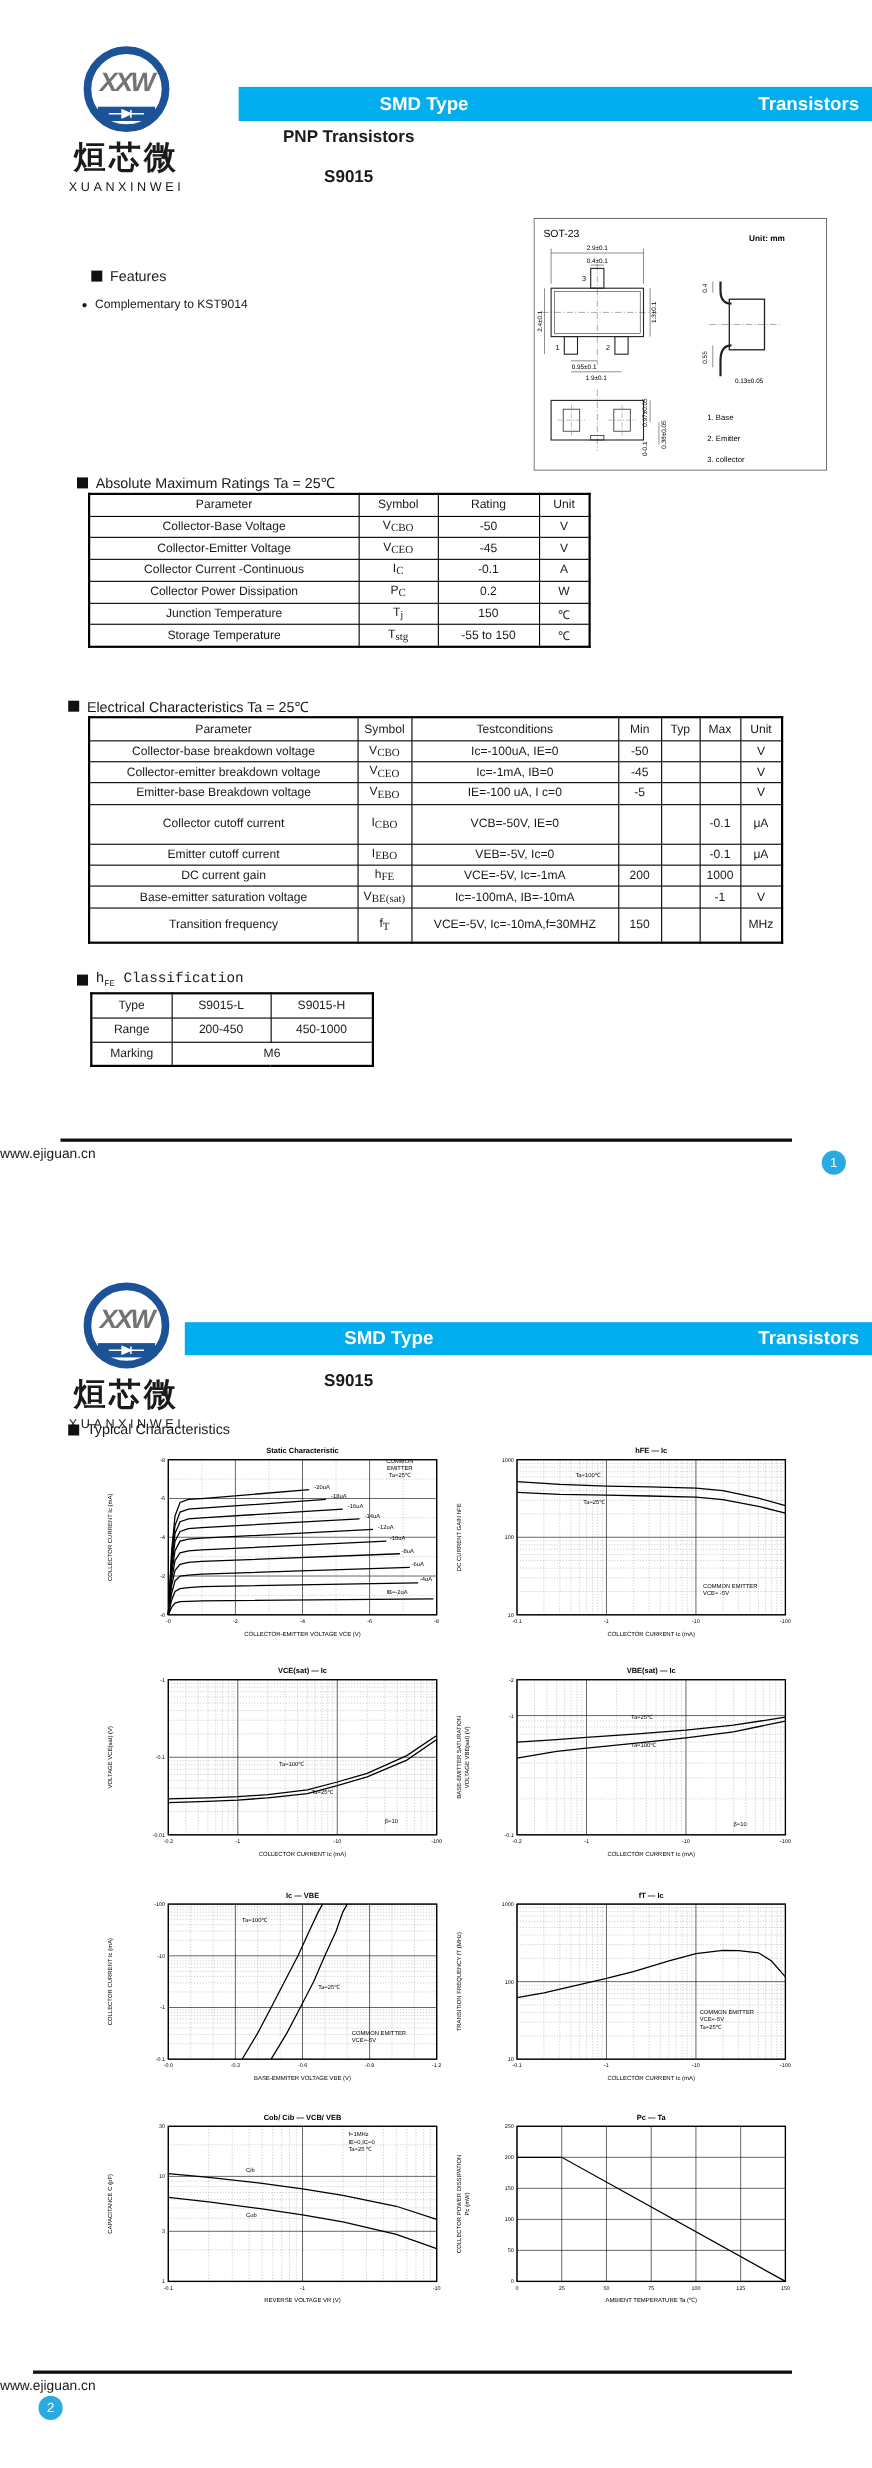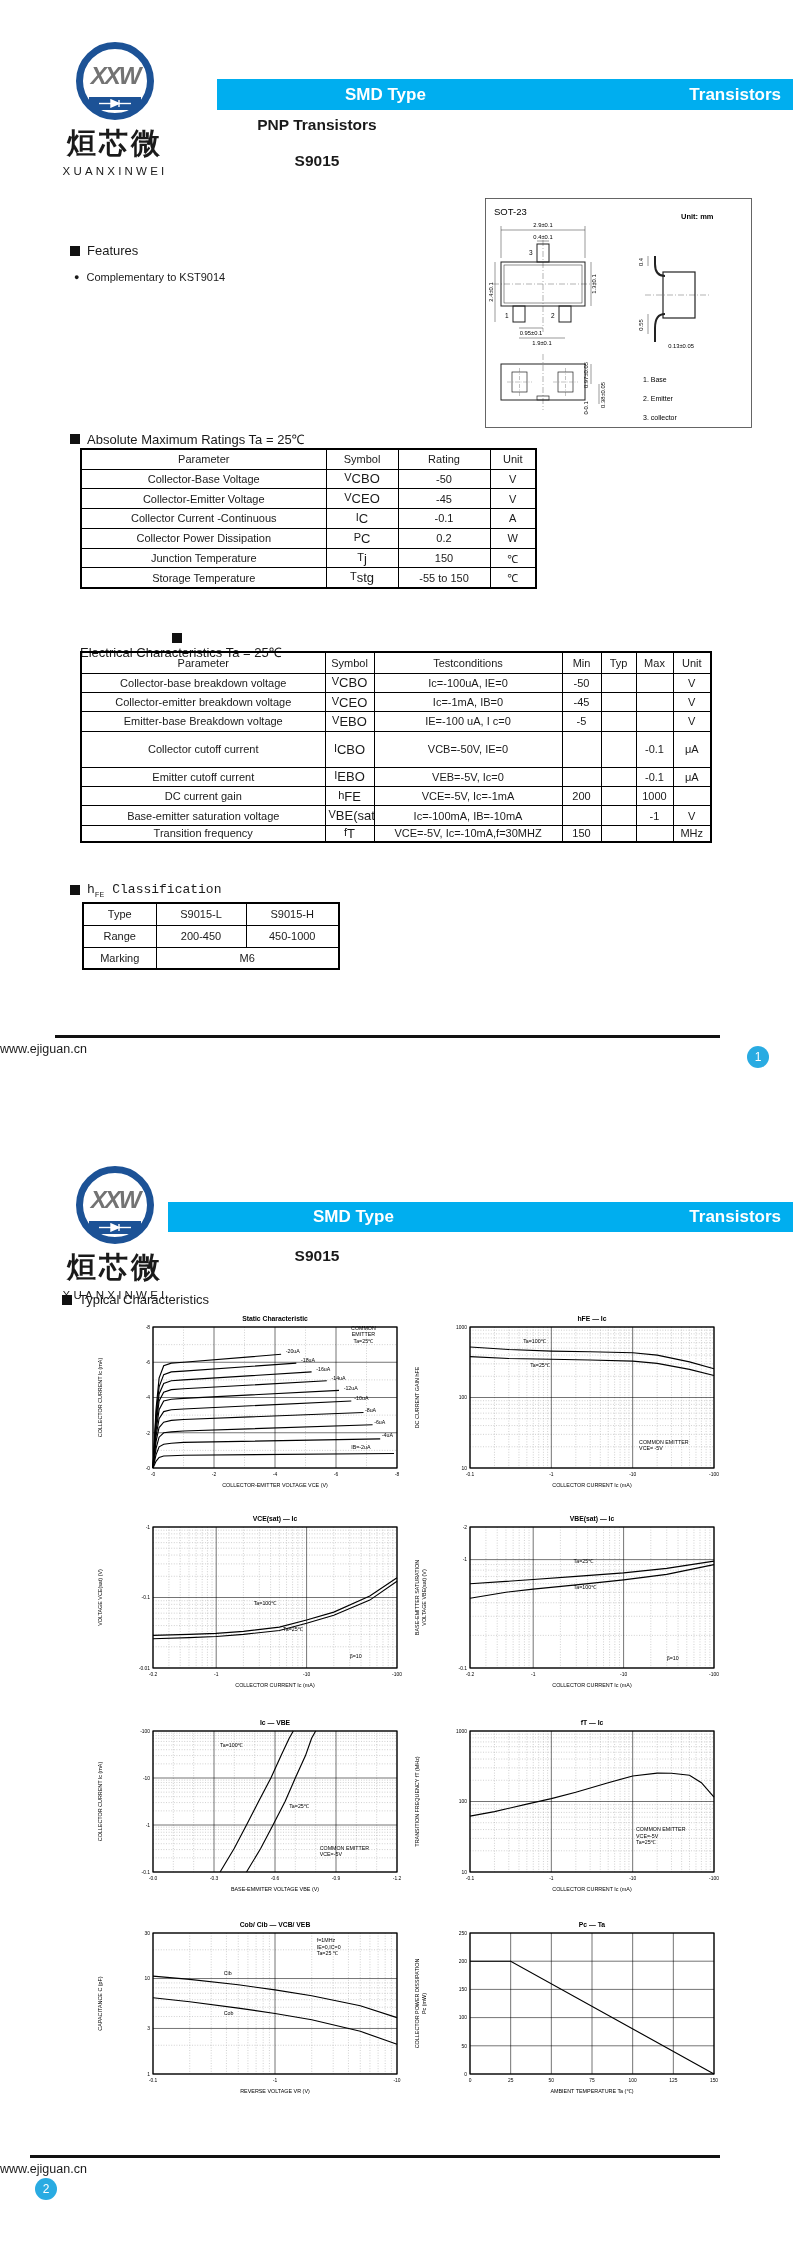--- a/index.html
+++ b/index.html
@@ -25,21 +25,21 @@
   .sq{display:inline-block;width:10px;height:10px;background:#111;margin-right:7px;flex:0 0 auto;}
   .feat-item{font-size:11px;display:flex;align-items:center;}
   .dot{font-size:9px;margin-right:7px;}
   sub.sb{font-size:8px;}
   
   table.dt{border-collapse:collapse;table-layout:fixed;font-size:11px;}
   table.dt td,table.dt th{border:1px solid #000;padding:0 3px;text-align:center;
       font-weight:normal;overflow:hidden;white-space:nowrap;}
   table.dt{border:2px solid #000;padding-left:13px;}
   td.pl{text-align:left;padding-left:5px;}
-  .sub{font-size:13px;vertical-align:-2px;}
+  .sub{font-size:10px;vertical-align:-2px;font-family:Liberation Serif, serif;}
   
   .frule{background:#111;height:3px;}
   .fsite{width:100%;text-align:left;font-size:12.5px;}
   .badge{width:22px;height:22px;border-radius:50%;background:#29ABE2;color:#fff;
      font-size:12px;display:flex;align-items:center;justify-content:center;}
   .chart-slot{width:315px;height:200px;}
   svg text{font-family:"Liberation Sans",sans-serif;}
 </style>
 </head>
 <body>
@@ -65,21 +65,21 @@
   </div>
 
   <div class="abs banner" style="left:217px;top:79px;width:576px;height:31px;">
     <span class="bl" style="left:128px;">SMD Type</span>
     <span class="br">Transistors</span>
   </div>
 
   <div class="abs center-title" style="left:37px;top:116px;width:560px;">PNP Transistors</div>
   <div class="abs center-title" style="left:37px;top:152px;width:560px;">S9015</div>
 
-  <div class="abs sect" style="left:70px;top:243px;">
+  <div class="abs sect" style="left:83px;top:243px;">
     <span class="sq"></span>
     <span>Features</span>
   </div>
   <div class="abs feat-item" style="left:74px;top:271px;">
     <span class="dot">●</span>
     <span>Complementary to KST9014</span>
   </div>
 
   <div class="abs" style="left:485px;top:198px;">
     <svg width="267" height="230" viewBox="0 0 267 230">
@@ -209,21 +209,21 @@
         </tr>
         <tr style="height:19.8px">
           <td class="pl">Storage Temperature</td>
           <td><span>T</span><span class="sub">stg</span></td>
           <td>-55 to 150</td>
           <td>℃</td>
         </tr>
       </tbody>
     </table>
 
-  <div class="abs sect" style="left:80px;top:633px;flex-direction:column;">
+  <div class="abs sect" style="left:62px;top:633px;">
     <span class="sq"></span>
     <span>Electrical Characteristics Ta = 25℃</span>
   </div>
   <table class="abs dt" style="left:80px;top:651px;width:630px;" id="elec-table">
       <colgroup>
         <col style="width:244px">
         <col style="width:49px">
         <col style="width:188px">
         <col style="width:39px">
         <col style="width:35px">
@@ -296,21 +296,21 @@
         </tr>
         <tr style="height:19.4px">
           <td class="pl">Base-emitter saturation voltage</td>
           <td><span>V</span><span class="sub">BE(sat)</span></td>
           <td class="pl">Ic=-100mA, IB=-10mA</td>
           <td></td>
           <td></td>
           <td>-1</td>
           <td>V</td>
         </tr>
-        <tr style="height:15px">
+        <tr style="height:32px">
           <td class="pl">Transition frequency</td>
           <td><span>f</span><span class="sub">T</span></td>
           <td class="pl">VCE=-5V, Ic=-10mA,f=30MHZ</td>
           <td>150</td>
           <td></td>
           <td></td>
           <td>MHz</td>
         </tr>
       </tbody>
     </table>

